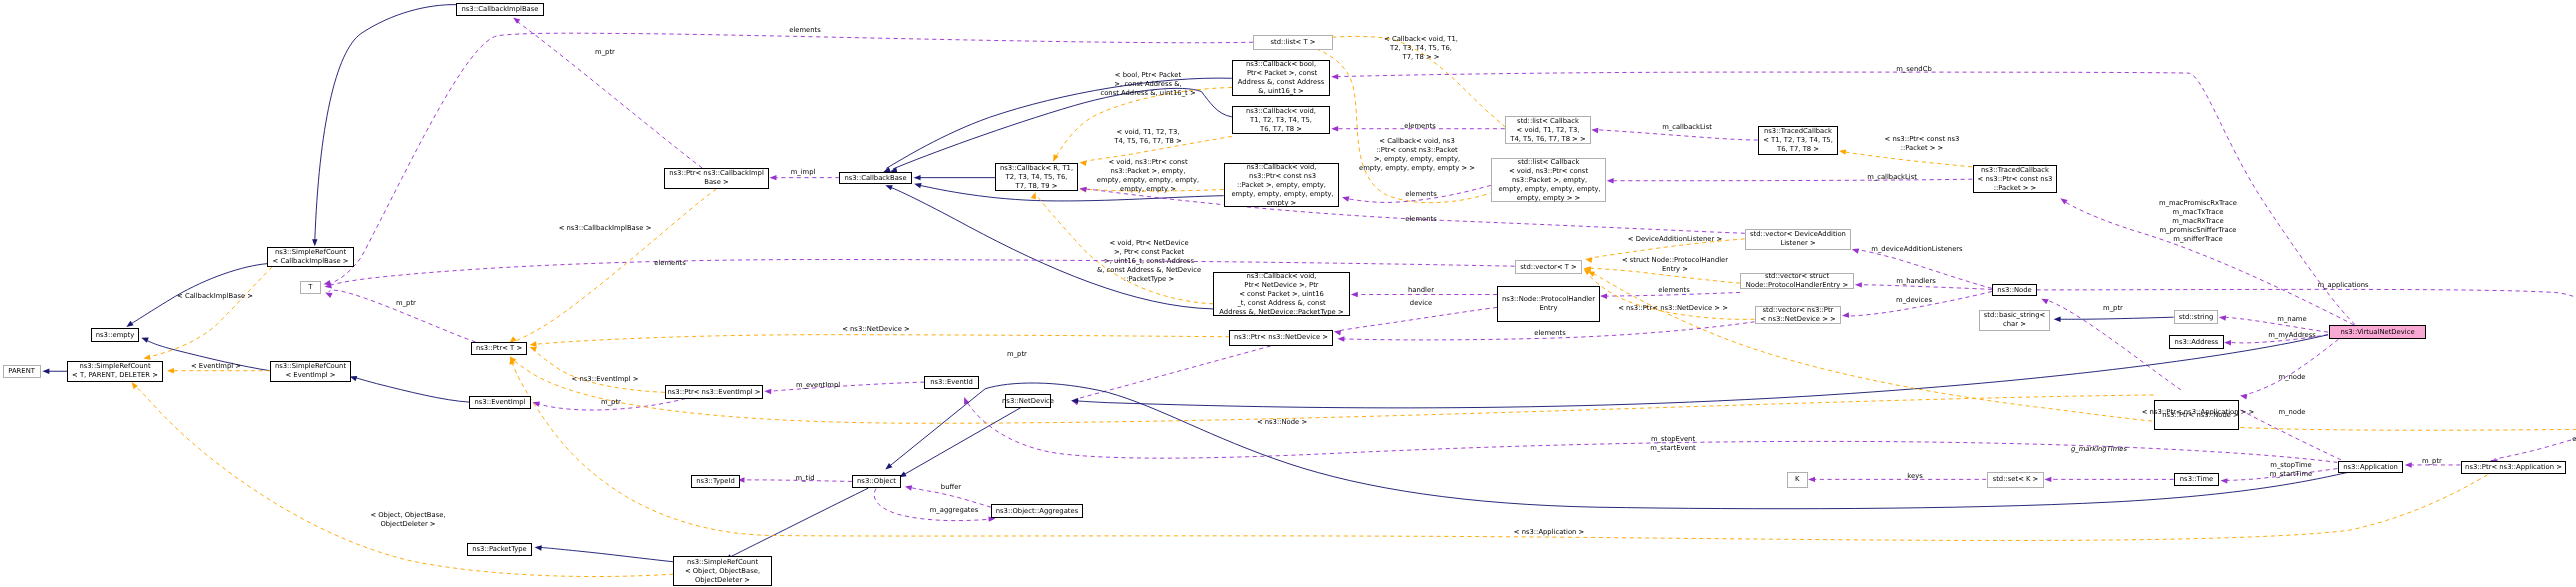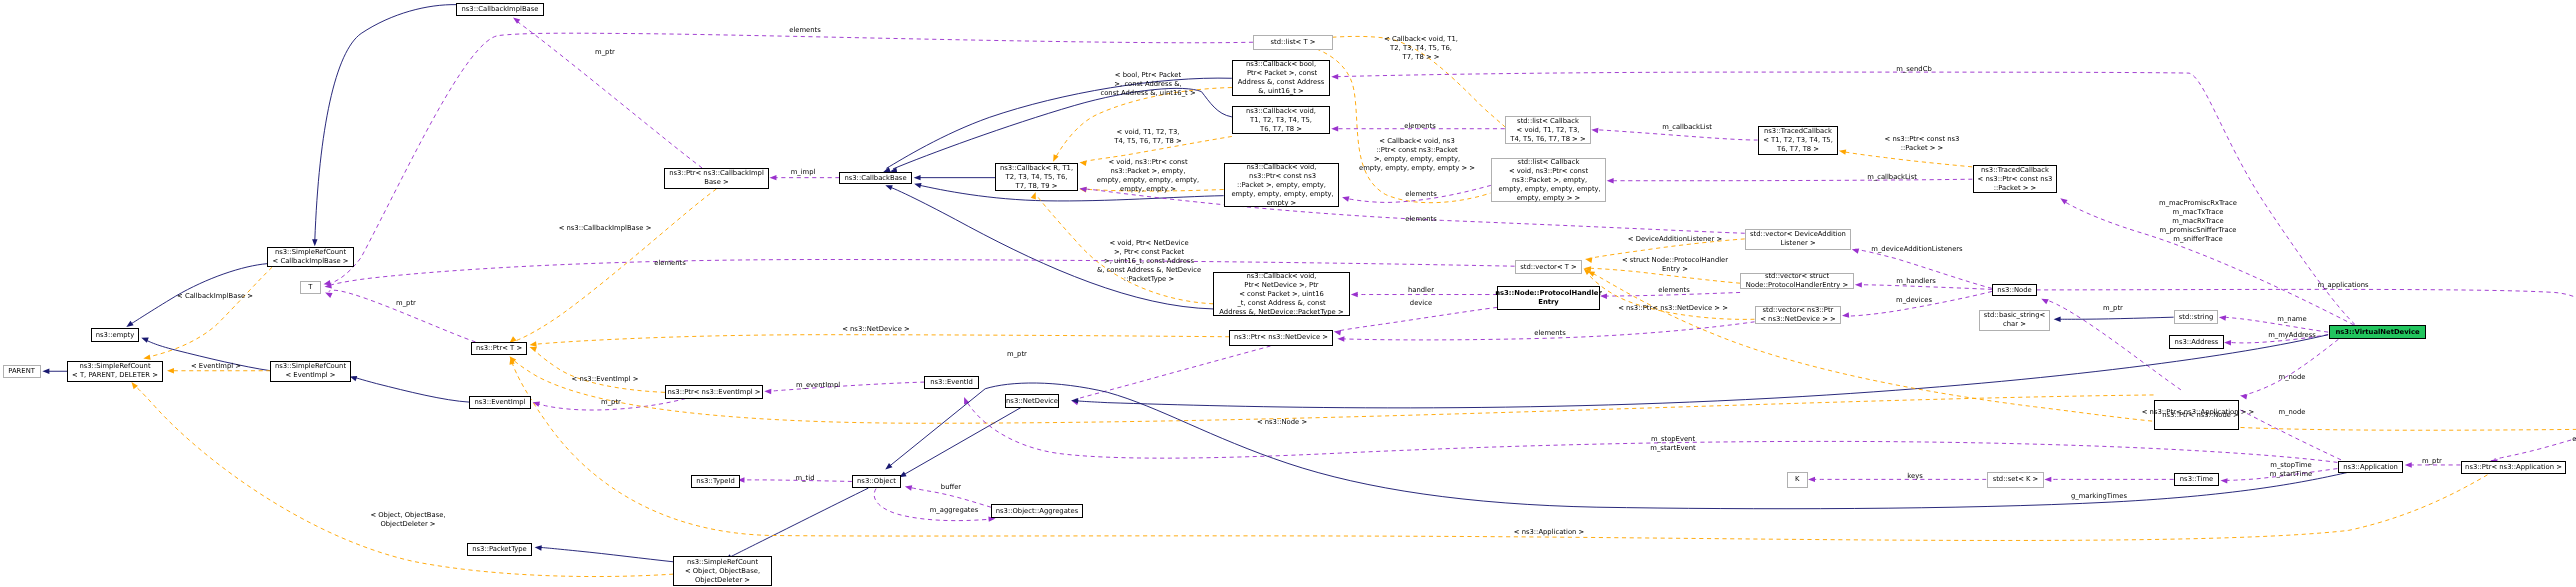--- a/index.html
+++ b/index.html
@@ -5,21 +5,21 @@
 <style>
   html,body{margin:0;padding:0;background:#fff;}
   #canvas{position:relative;width:2716px;height:587px;background:#fff;overflow:hidden;
           font-family:"DejaVu Sans",sans-serif;-webkit-font-smoothing:antialiased;text-rendering:geometricPrecision;}
   svg#edges{position:absolute;left:0;top:0;width:2716px;height:587px;pointer-events:none;}
   .node{position:absolute;box-sizing:border-box;background:#fff;
         display:flex;align-items:center;justify-content:center;text-align:center;
         font-size:6.8px;line-height:9px;color:#000;white-space:pre;}
   .node.solid{border:0.7px solid #000;}
   .node.tmpl{border:0.6px solid #b0b0b0;}
-  .node.cur{background:#22c55e;border:0.7px solid #000;font-weight:bold;}
+  .node.cur{background:#f9a8d4;border:0.7px solid #000;}
   .elabel{position:absolute;font-size:6.8px;line-height:9px;color:#000;
           white-space:pre;text-align:center;transform:translate(-50%,-50%);}
 </style>
 </head>
 <body>
 
 <div id="canvas">
 <svg id="edges" viewBox="0 0 5272 1140">
 <defs>
 </defs>
@@ -205,42 +205,42 @@
 <div class="node solid" style="left:267px;top:247px;width:87px;height:20px;">ns3::SimpleRefCount
 &lt; CallbackImplBase &gt;</div>
 <div class="node tmpl" style="left:300px;top:281px;width:20.6px;height:13px;">T</div>
 <div class="node solid" style="left:1213px;top:272px;width:137px;height:44px;">ns3::Callback&lt; void,
 Ptr&lt; NetDevice &gt;, Ptr
 &lt; const Packet &gt;, uint16
 _t, const Address &amp;, const
 Address &amp;, NetDevice::PacketType &gt;</div>
 <div class="node tmpl" style="left:1740px;top:273px;width:114px;height:16px;">std::vector&lt; struct
 Node::ProtocolHandlerEntry &gt;</div>
-<div class="node solid" style="left:1497px;top:286px;width:103px;height:24px;font-weight:bold;">ns3::Node::ProtocolHandler
+<div class="node solid" style="left:1497px;top:286px;width:103px;height:36px;">ns3::Node::ProtocolHandler
 Entry</div>
 <div class="node tmpl" style="left:1755px;top:306px;width:86px;height:18px;">std::vector&lt; ns3::Ptr
 &lt; ns3::NetDevice &gt; &gt;</div>
 <div class="node solid" style="left:1992px;top:284px;width:45px;height:12px;">ns3::Node</div>
 <div class="node solid" style="left:1229px;top:330px;width:104px;height:15.5px;">ns3::Ptr&lt; ns3::NetDevice &gt;</div>
 <div class="node solid" style="left:471px;top:342px;width:56px;height:13.4px;">ns3::Ptr&lt; T &gt;</div>
 <div class="node tmpl" style="left:1979px;top:310px;width:71px;height:20.6px;">std::basic_string&lt;
 char &gt;</div>
 <div class="node tmpl" style="left:2174px;top:310px;width:44px;height:14px;">std::string</div>
 <div class="node solid" style="left:2169px;top:335px;width:55px;height:14px;">ns3::Address</div>
 <div class="node cur" style="left:2329px;top:325px;width:97px;height:14.4px;">ns3::VirtualNetDevice</div>
 <div class="node tmpl" style="left:2.6px;top:365px;width:38px;height:13px;">PARENT</div>
 <div class="node solid" style="left:91px;top:328px;width:48px;height:14px;">ns3::empty</div>
 <div class="node solid" style="left:67px;top:361px;width:96px;height:20.6px;">ns3::SimpleRefCount
 &lt; T, PARENT, DELETER &gt;</div>
 <div class="node solid" style="left:270px;top:361px;width:81px;height:20.6px;">ns3::SimpleRefCount
 &lt; EventImpl &gt;</div>
 <div class="node solid" style="left:469px;top:396px;width:62px;height:13.4px;">ns3::EventImpl</div>
 <div class="node solid" style="left:665px;top:385px;width:98px;height:14px;">ns3::Ptr&lt; ns3::EventImpl &gt;</div>
 <div class="node solid" style="left:924px;top:376px;width:55px;height:13px;">ns3::EventId</div>
-<div class="node solid" style="left:1005px;top:394px;width:54px;height:14px;">ns3::NetDevice</div>
+<div class="node solid" style="left:1005px;top:394px;width:46px;height:14px;">ns3::NetDevice</div>
 <div class="node solid" style="left:2154px;top:400px;width:85px;height:30px;padding-left:8px;">ns3::Ptr&lt; ns3::Node &gt;</div>
 
 <div class="node solid" style="left:691px;top:475px;width:49px;height:13.4px;">ns3::TypeId</div>
 <div class="node solid" style="left:852px;top:475px;width:49px;height:13.4px;">ns3::Object</div>
 <div class="node tmpl" style="left:1787px;top:472px;width:20.6px;height:15.5px;">K</div>
 <div class="node tmpl" style="left:1987px;top:472px;width:57px;height:15.5px;">std::set&lt; K &gt;</div>
 <div class="node solid" style="left:2174px;top:473px;width:45px;height:13px;">ns3::Time</div>
 <div class="node solid" style="left:2338px;top:461px;width:65px;height:12px;">ns3::Application</div>
 <div class="node solid" style="left:2461px;top:461px;width:105px;height:13.4px;">ns3::Ptr&lt; ns3::Application &gt;</div>
 <div class="node solid" style="left:991px;top:504px;width:92px;height:14.4px;">ns3::Object::Aggregates</div>
@@ -314,21 +314,21 @@
 <div class="elabel" style="left:611px;top:402px;">m_ptr</div>
 <div class="elabel" style="left:2198px;top:412px;">&lt; ns3::Ptr&lt; ns3::Application &gt; &gt;</div>
 <div class="elabel" style="left:2292px;top:412px;">m_node</div>
 <div class="elabel" style="left:1282px;top:422px;">&lt; ns3::Node &gt;</div>
 <div class="elabel" style="left:2588px;top:439px;">elements</div>
 <div class="elabel" style="left:1673px;top:444px;">m_stopEvent
 m_startEvent</div>
 <div class="elabel" style="left:805px;top:478px;">m_tid</div>
 <div class="elabel" style="left:951px;top:487px;">buffer</div>
 <div class="elabel" style="left:1915px;top:476px;">keys</div>
-<div class="elabel" style="left:2099px;top:496px;">g_markingTimes</div>
+<div class="elabel" style="left:2099px;top:449px;font-style:italic;">g_markingTimes</div>
 <div class="elabel" style="left:2291px;top:470px;">m_stopTime
 m_startTime</div>
 <div class="elabel" style="left:2432px;top:461px;">m_ptr</div>
 <div class="elabel" style="left:954px;top:510px;">m_aggregates</div>
 <div class="elabel" style="left:408px;top:520px;">&lt; Object, ObjectBase,
 ObjectDeleter &gt;</div>
 <div class="elabel" style="left:1549px;top:532px;">&lt; ns3::Application &gt;</div>
 </div>
 
 

